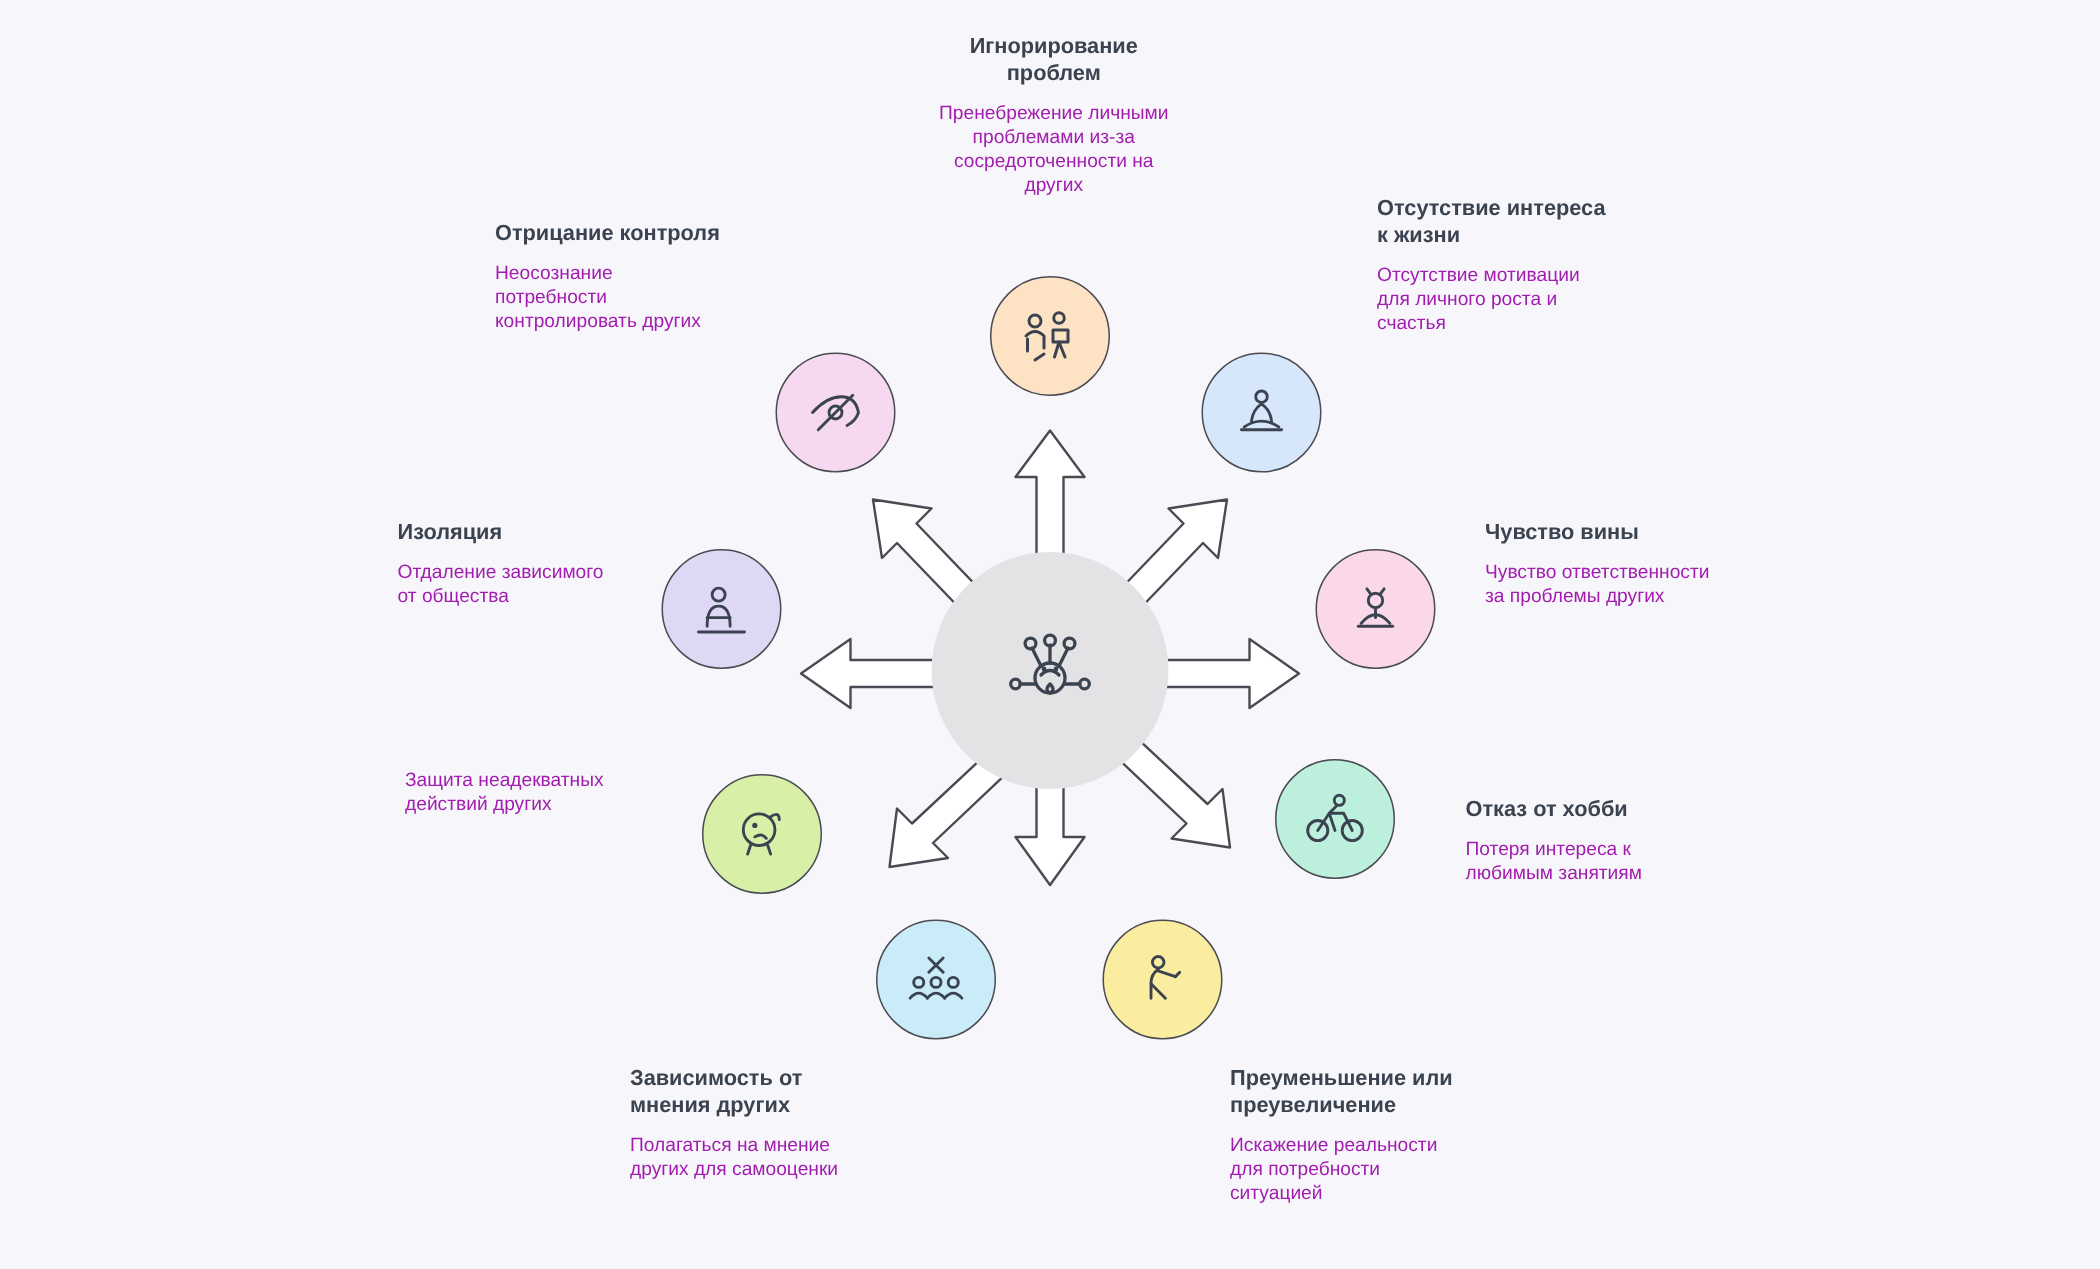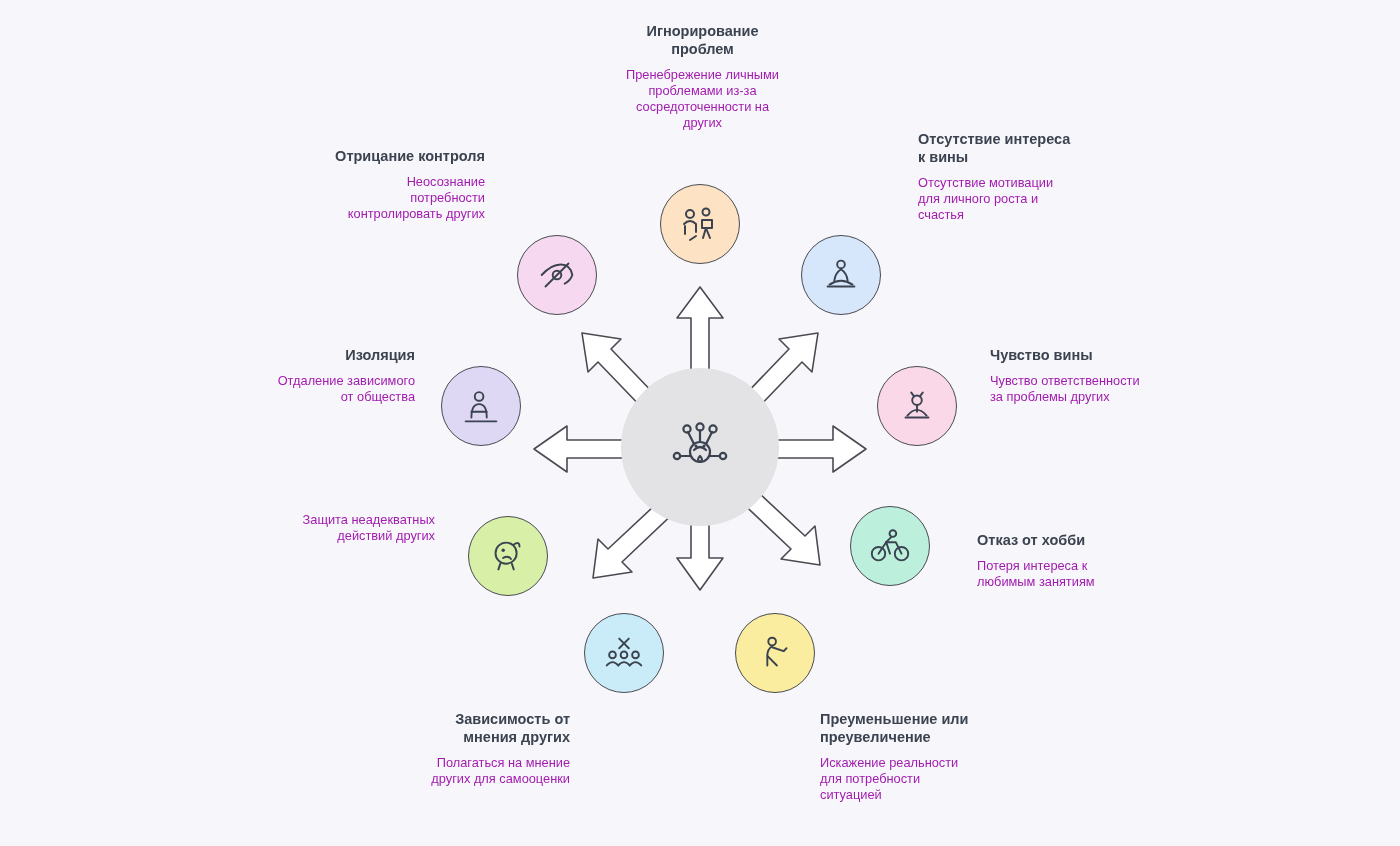--- a/index.html
+++ b/index.html
@@ -71,21 +71,21 @@
     font-weight: bold;
     color: #3b4350;
     line-height: 18px;
     margin-bottom: 9px;
   }
   .label .desc {
     font-size: 12.8px;
     color: #a21caf;
     line-height: 16px;
   }
-  .align-right { text-align: right; }
+  .align-right { text-align: left; }
   .align-left  { text-align: left; }
   .align-center{ text-align: center; }
 </style>
 </head>
 <body>
 
 <div id="stage">
 
   <svg class="arrows" viewBox="0 0 1400 846">
     <g fill="#ffffff" stroke="#4a4a52" stroke-width="1.6" stroke-linejoin="round">
@@ -148,21 +148,21 @@
   <div class="node" style="left:801px; top:235px; background:#d6e6fb;">
     <svg viewBox="0 0 48 48" width="46" height="46" fill="none" stroke="#3b4350" stroke-width="2" stroke-linecap="round" stroke-linejoin="round">
       <circle cx="24" cy="13" r="4"></circle>
       <path d="M24 18 q-6 4 -7 12"></path>
       <path d="M24 18 q6 4 7 12"></path>
       <path d="M12 34 q12 -8 24 0"></path>
       <path d="M10 36 h28"></path>
     </svg>
   </div>
   <div class="label align-left" style="left:918px; top:130px; width:160px;">
-    <div class="ttl">Отсутствие интереса к вины</div>
+    <div class="ttl">Отсутствие интереса к жизни</div>
     <div class="desc">Отсутствие мотивации для личного роста и счастья</div>
   </div>
 
   <div class="node" style="left:877px; top:366px; background:#fbd8e8;">
     <svg viewBox="0 0 48 48" width="46" height="46" fill="none" stroke="#3b4350" stroke-width="2" stroke-linecap="round" stroke-linejoin="round">
       <path d="M18 10 L21 14 M30 10 L27 14"></path>
       <circle cx="24" cy="18" r="5"></circle>
       <path d="M14 34 q10 -12 20 0"></path>
       <path d="M12 36 h24"></path>
       <path d="M24 23 L24 30"></path>

